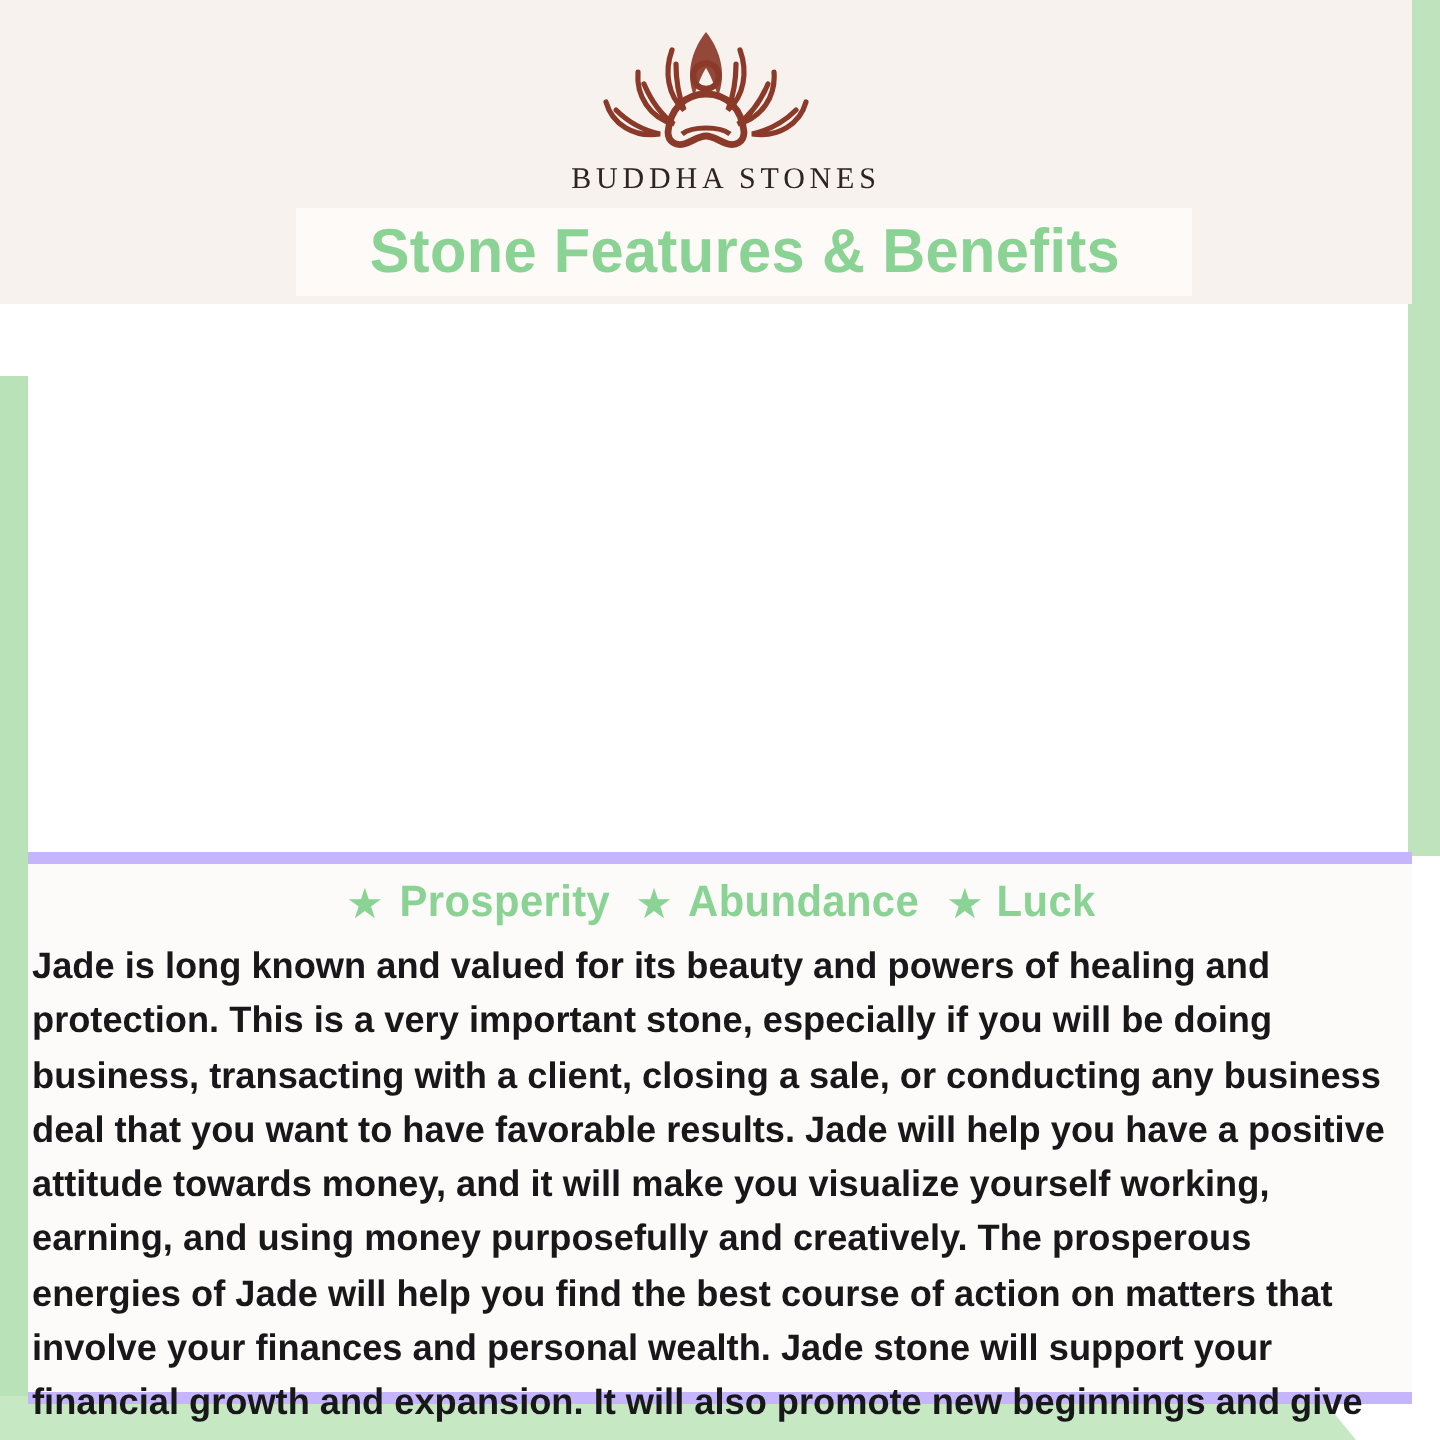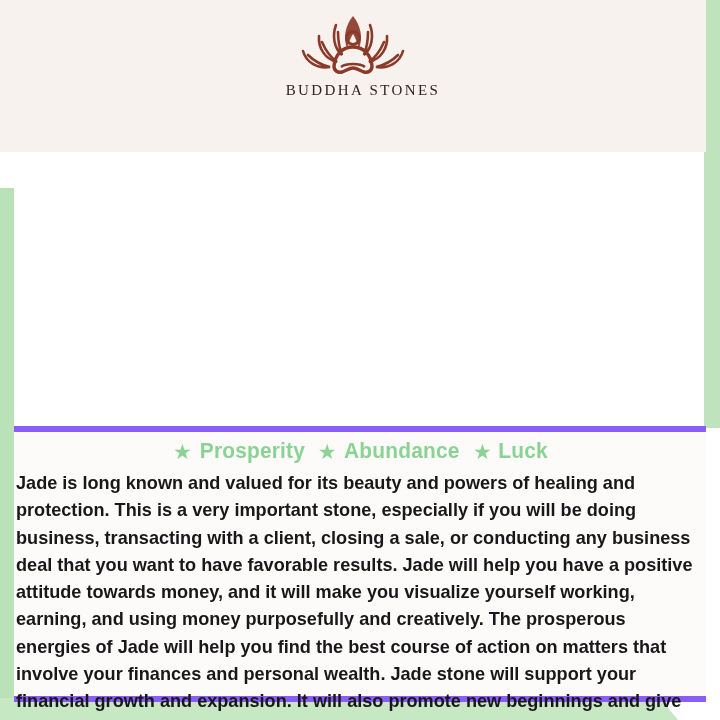--- a/index.html
+++ b/index.html
@@ -194,21 +194,21 @@
     letter-spacing: 0.5px;
   }
 
   
   .content-panel {
     position: absolute;
     left: 14px;
     top: 426px;
     width: 692px;
     height: 276px;
-    background: #8b5cf6;
+    background: #c4b5fd;
   }
   .content-inner {
     position: absolute;
     left: 0;
     top: 6px;
     width: 692px;
     height: 264px;
     background: #fdfbf9;
   }
 
@@ -276,20 +276,23 @@
         <path d="M13 39 C16 50, 27 57, 40 55 C31 53, 23 48, 18 43"></path>
         <path d="M113 39 C110 50, 99 57, 86 55 C95 53, 103 48, 108 43"></path>
       </g>
       <circle cx="63" cy="26" r="6.4" fill="none" stroke="#8b3a2a" stroke-width="3"></circle>
       <path d="M63 35 C52 35, 45 43, 44 54 C44 59, 48 61, 52 60 C56 59, 59 56, 63 56 C67 56, 70 59, 74 60 C78 61, 82 59, 82 54 C81 43, 74 35, 63 35 Z" fill="none" stroke="#8b3a2a" stroke-width="3.4" stroke-linejoin="round"></path>
       <path d="M51 55 C56 51, 70 51, 75 55" fill="none" stroke="#8b3a2a" stroke-width="2.6"></path>
     </svg>
     <span class="logo-text">BUDDHA STONES</span>
   </div>
 
+  <div class="title-band">
+    <span class="title-text">Stone Features &amp; Benefits</span>
+  </div>
 
 
   <div class="content-panel">
     <div class="content-inner">
 
       <div class="benefits">
         <span class="star">★</span><span class="benefit">Prosperity</span><span class="star">★</span><span class="benefit">Abundance</span><span class="star">★</span><span class="benefit">Luck</span>
       </div>
 
       <div class="body-copy">Jade is long known and valued for its beauty and powers of healing and protection. This is a very important stone, especially if you will be doing business, transacting with a client, closing a sale, or conducting any business deal that you want to have favorable results. Jade will help you have a positive attitude towards money, and it will make you visualize yourself working, earning, and using money purposefully and creatively. The prosperous energies of Jade will help you find the best course of action on matters that involve your finances and personal wealth. Jade stone will support your financial growth and expansion. It will also promote new beginnings and give you the guidance that you need to be successful and wealthy!</div>

